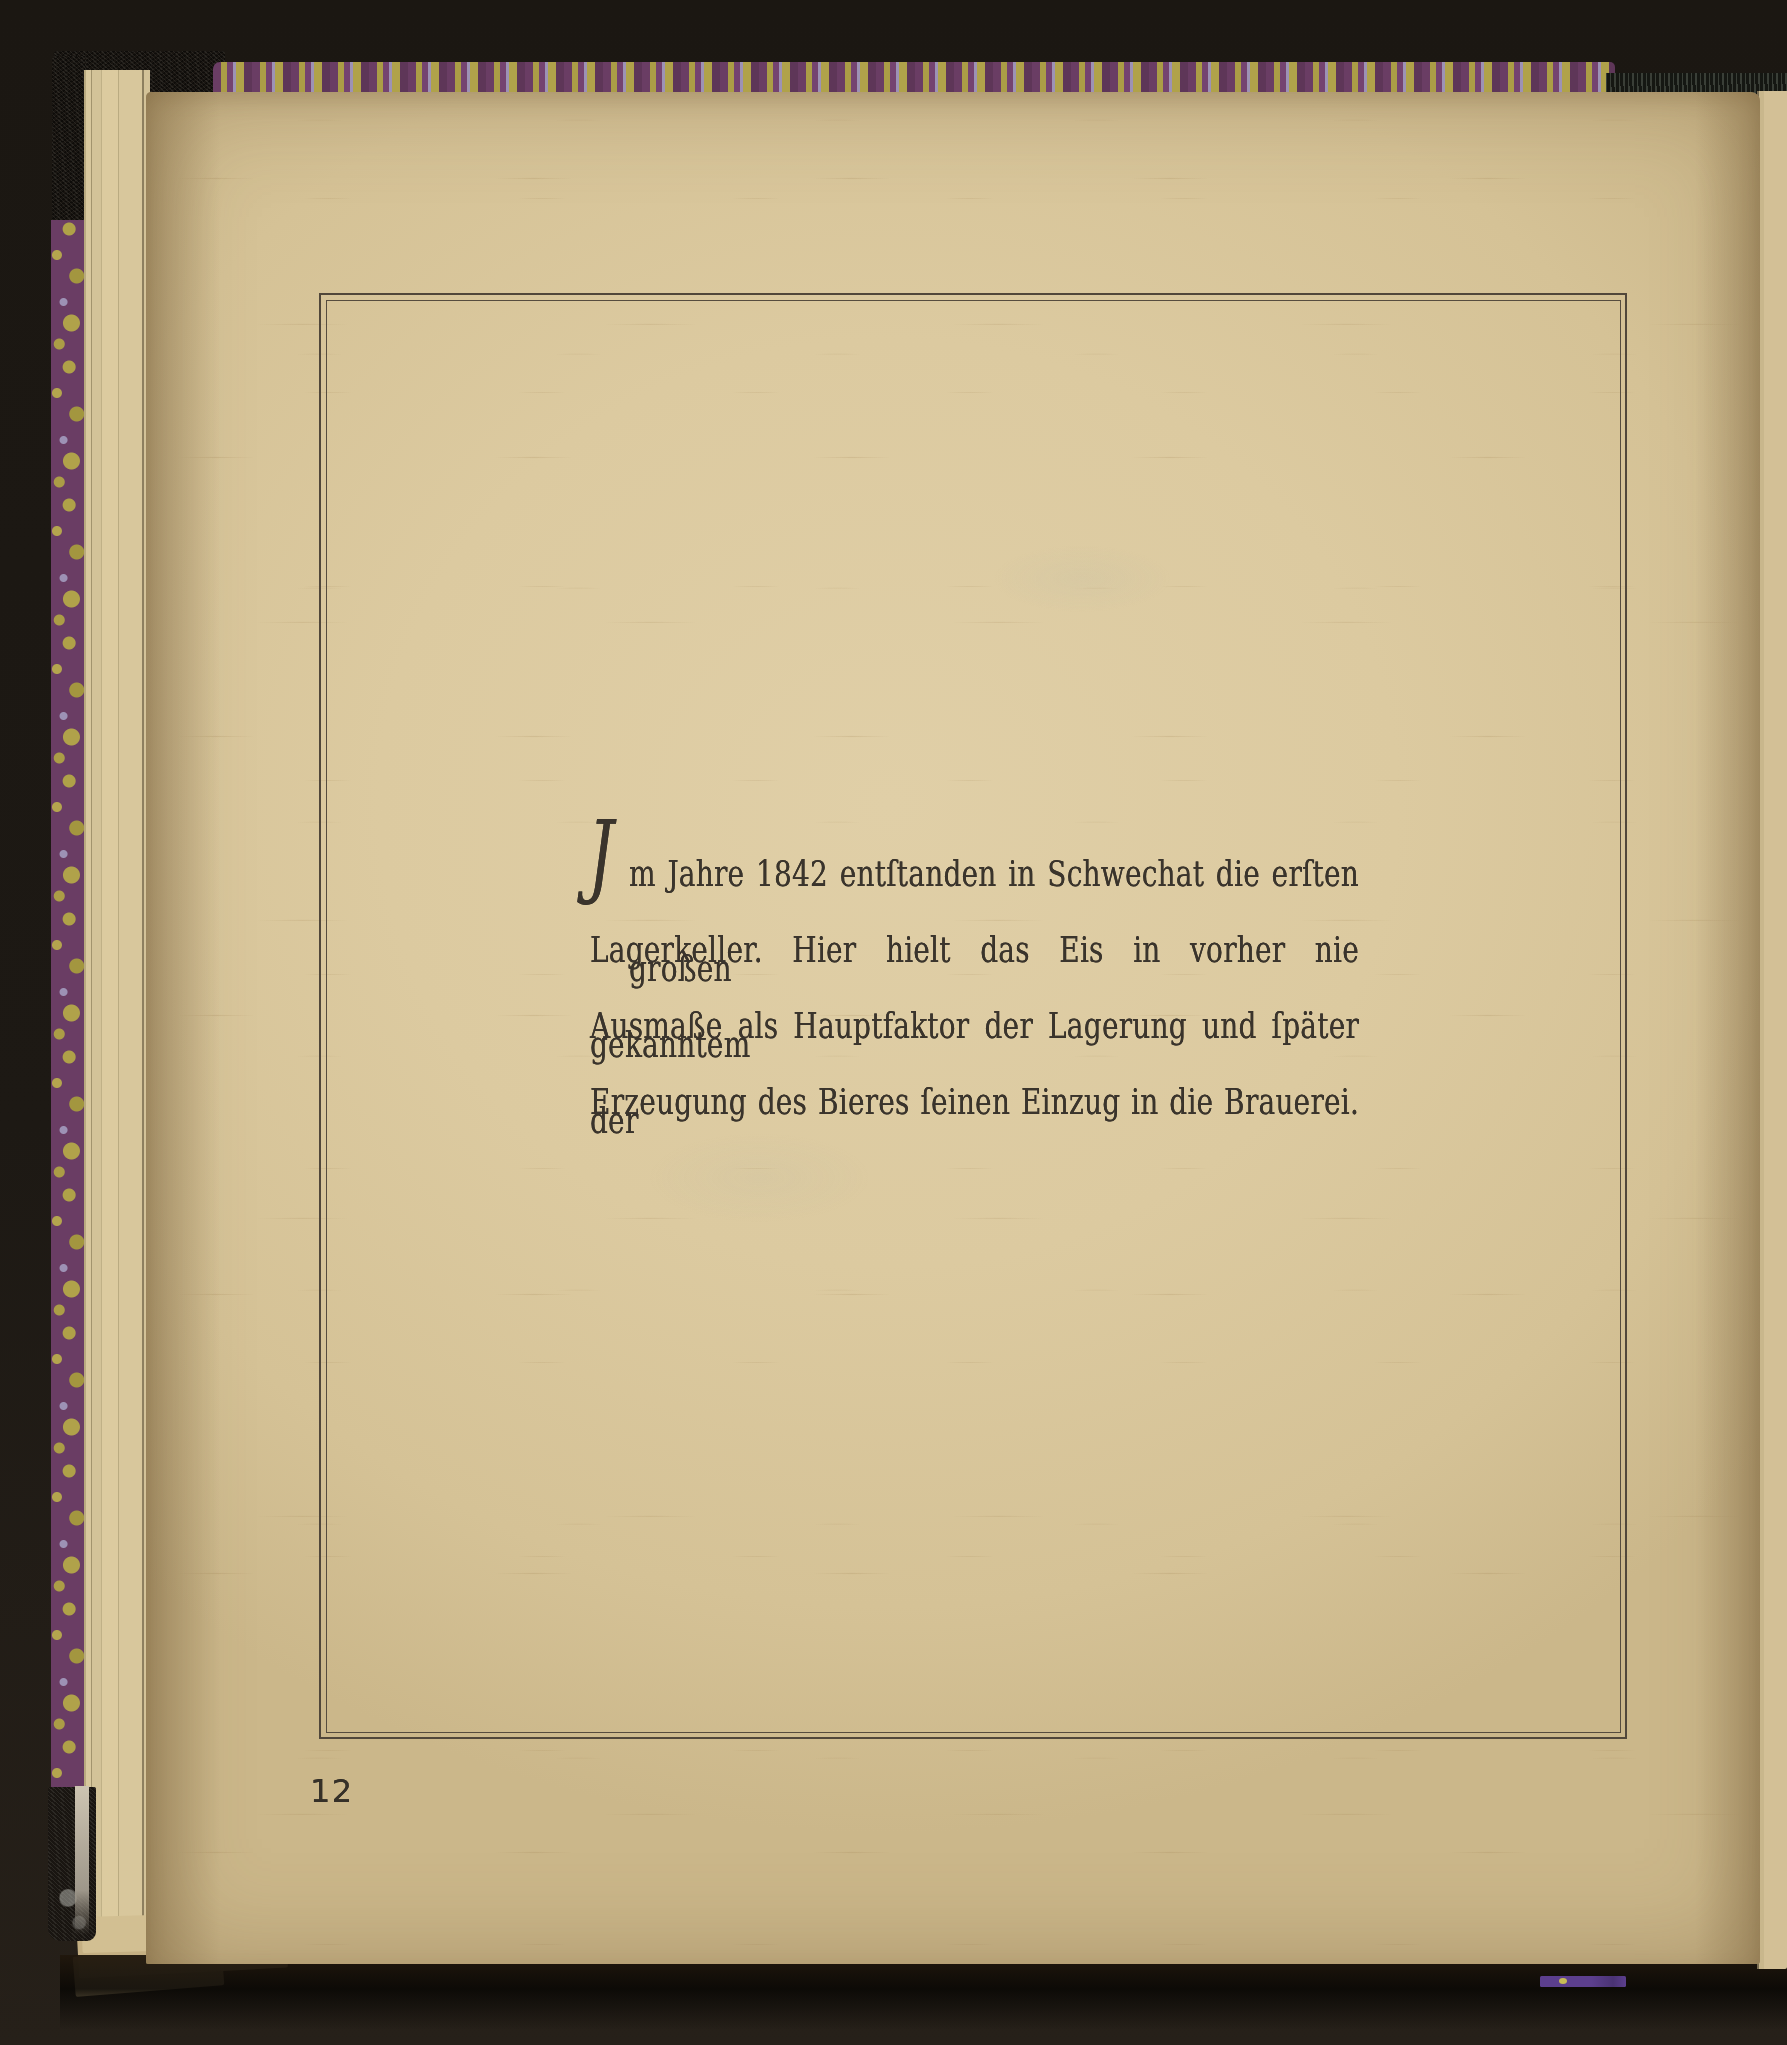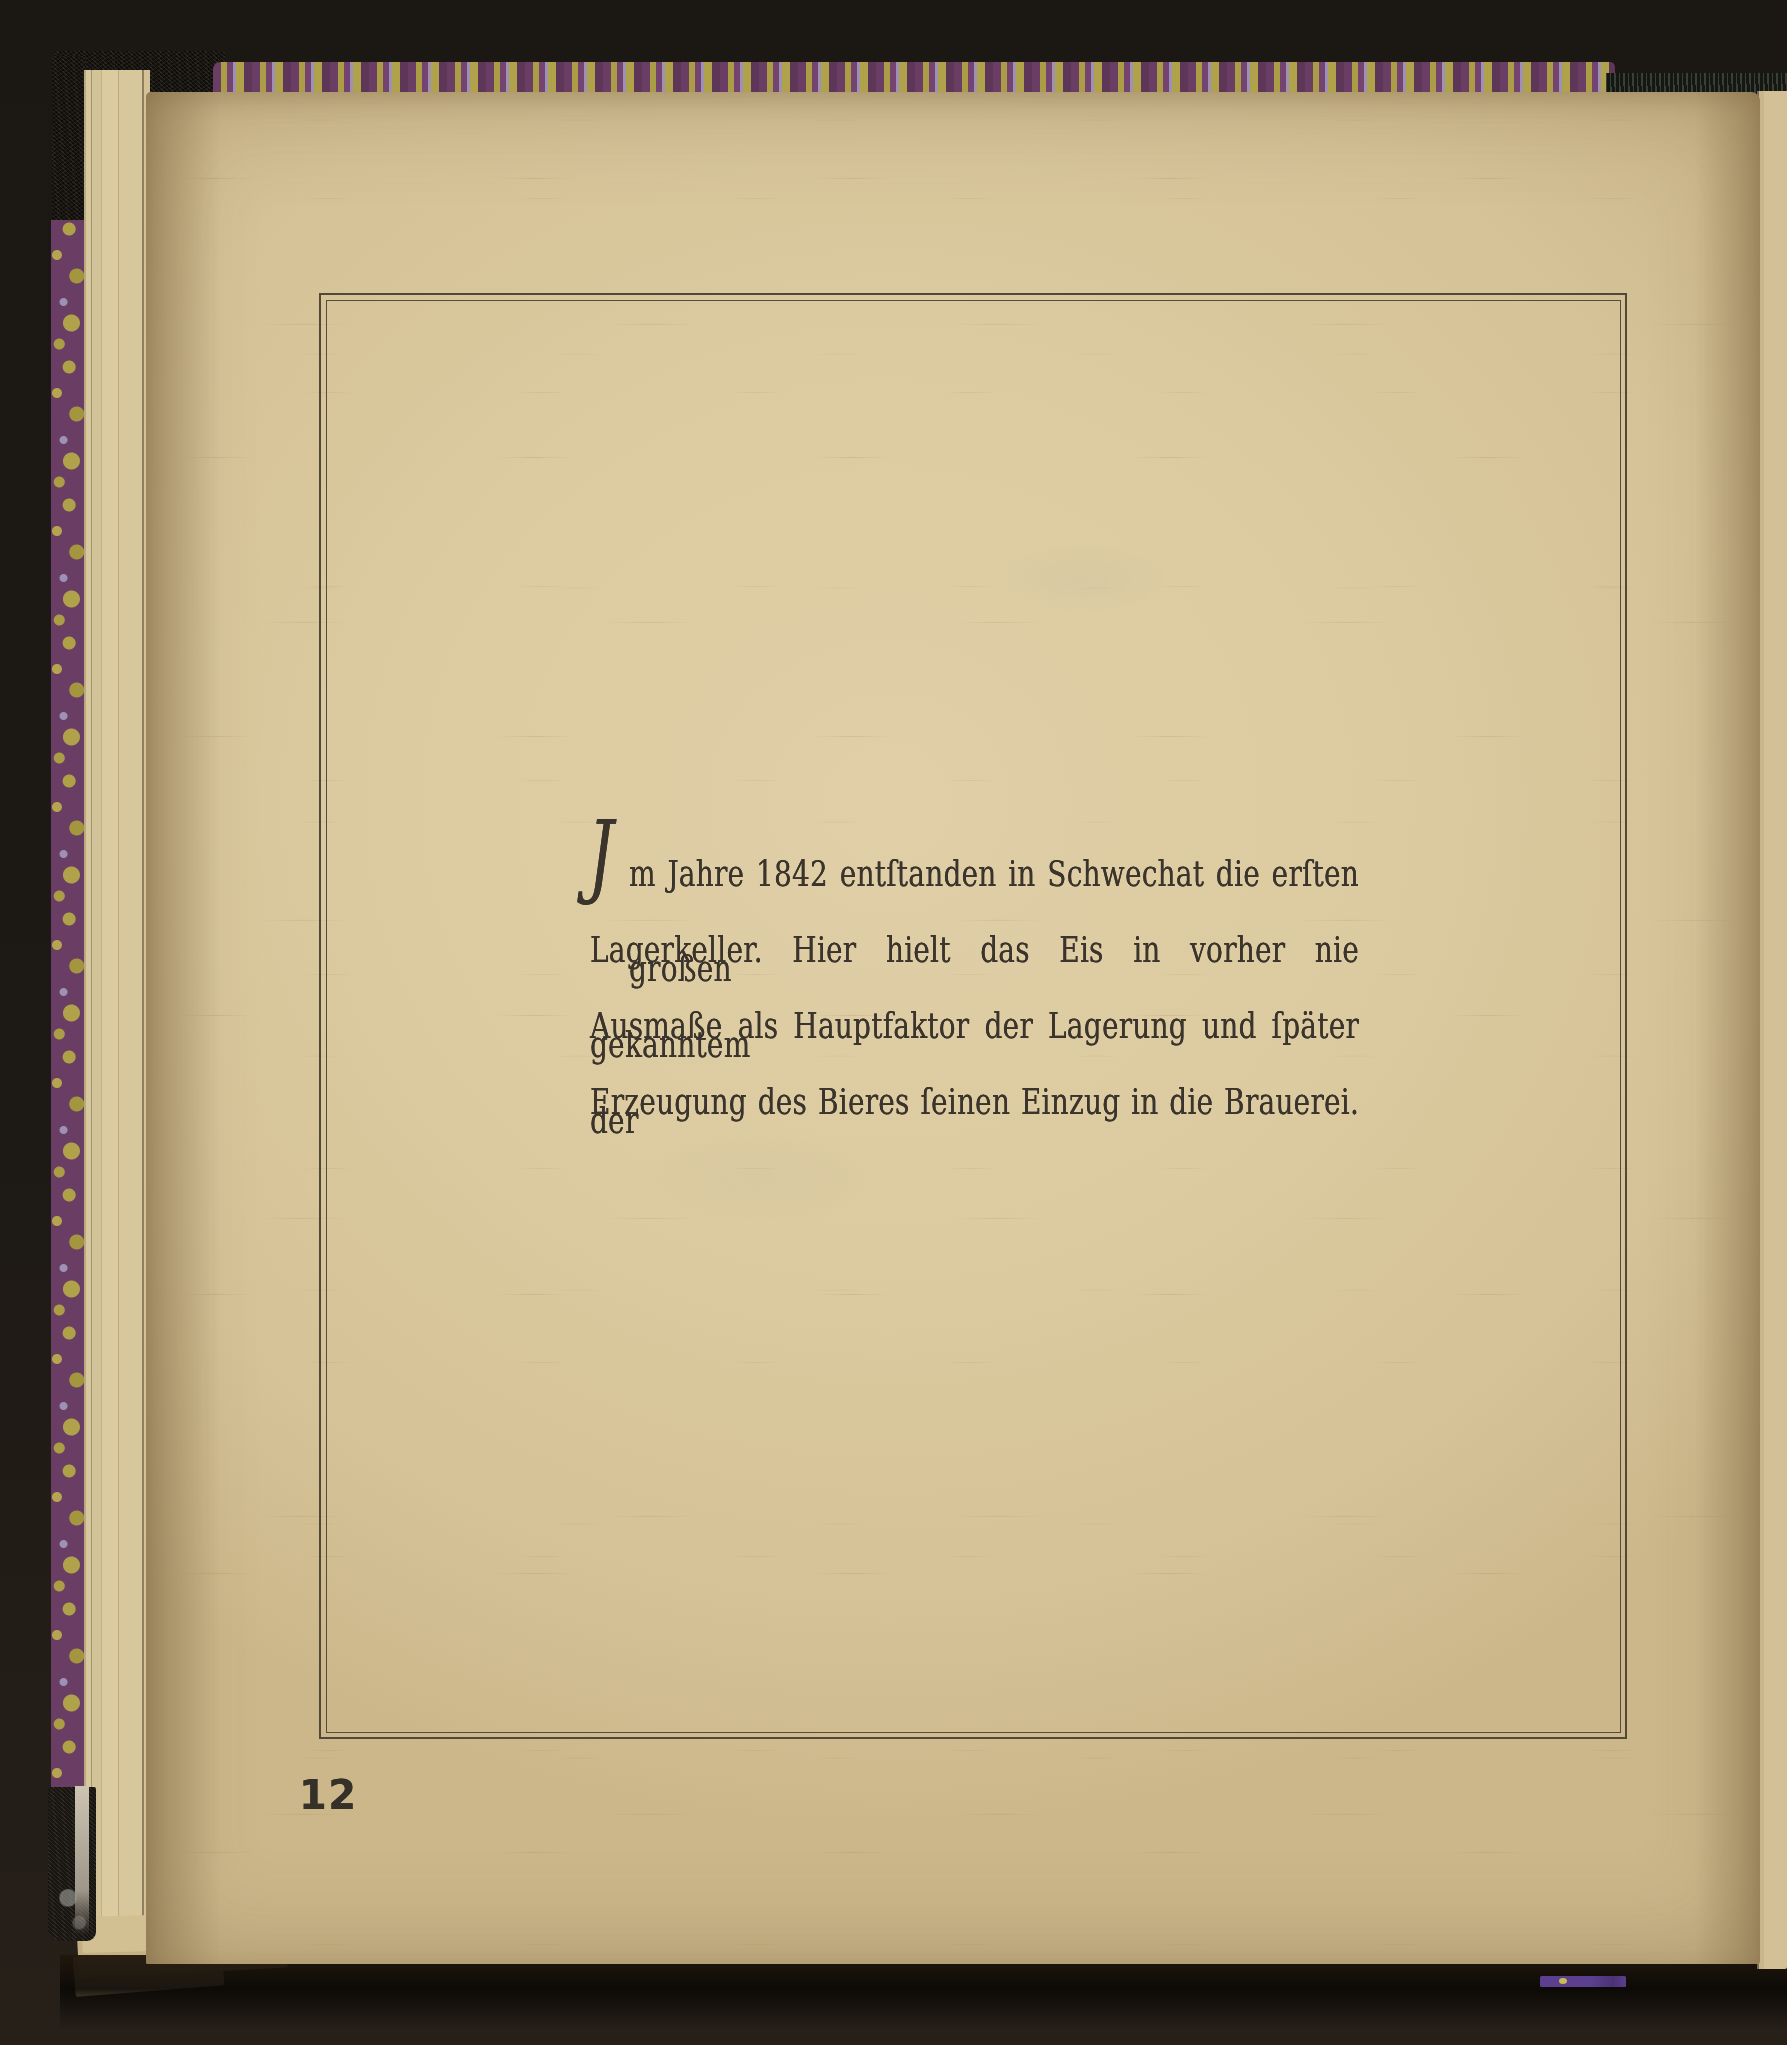--- a/index.html
+++ b/index.html
@@ -99,22 +99,22 @@
     font-size:28px;line-height:76px;letter-spacing:0.2px;
     text-shadow:0 0 0.3px #3a342c;}
   .textblock p{position:relative;margin:0;height:76px;
     text-align:justify;text-align-last:justify;white-space:normal;
     transform:scaleY(1.25);}
   .textblock p.first{padding-left:39px;}
   .dropcap{left:-2px;top:-28px;font-size:80px;line-height:1;font-style:italic;
     transform:scale(0.8,1.15);transform-origin:top left;
     text-shadow:0 0 0.5px #352f27;}
 
-  .pagenum{left:153px;top:1683px;font-family:"DejaVu Sans", sans-serif;
-    font-weight:bold;font-size:40px;line-height:1;letter-spacing:1.5px;color:#353028;
+  .pagenum{left:164px;top:1683px;font-family:"DejaVu Sans", sans-serif;
+    font-weight:normal;font-size:32px;line-height:1;letter-spacing:1.5px;color:#353028;
     text-shadow:0 0 0.2px #353028;}
 </style>
 </head>
 <body>
 
 <div class="scene">
 
   <div class="leather binding-top"></div>
   <div class="leather binding-left"></div>
   <div class="marble-top"></div>

